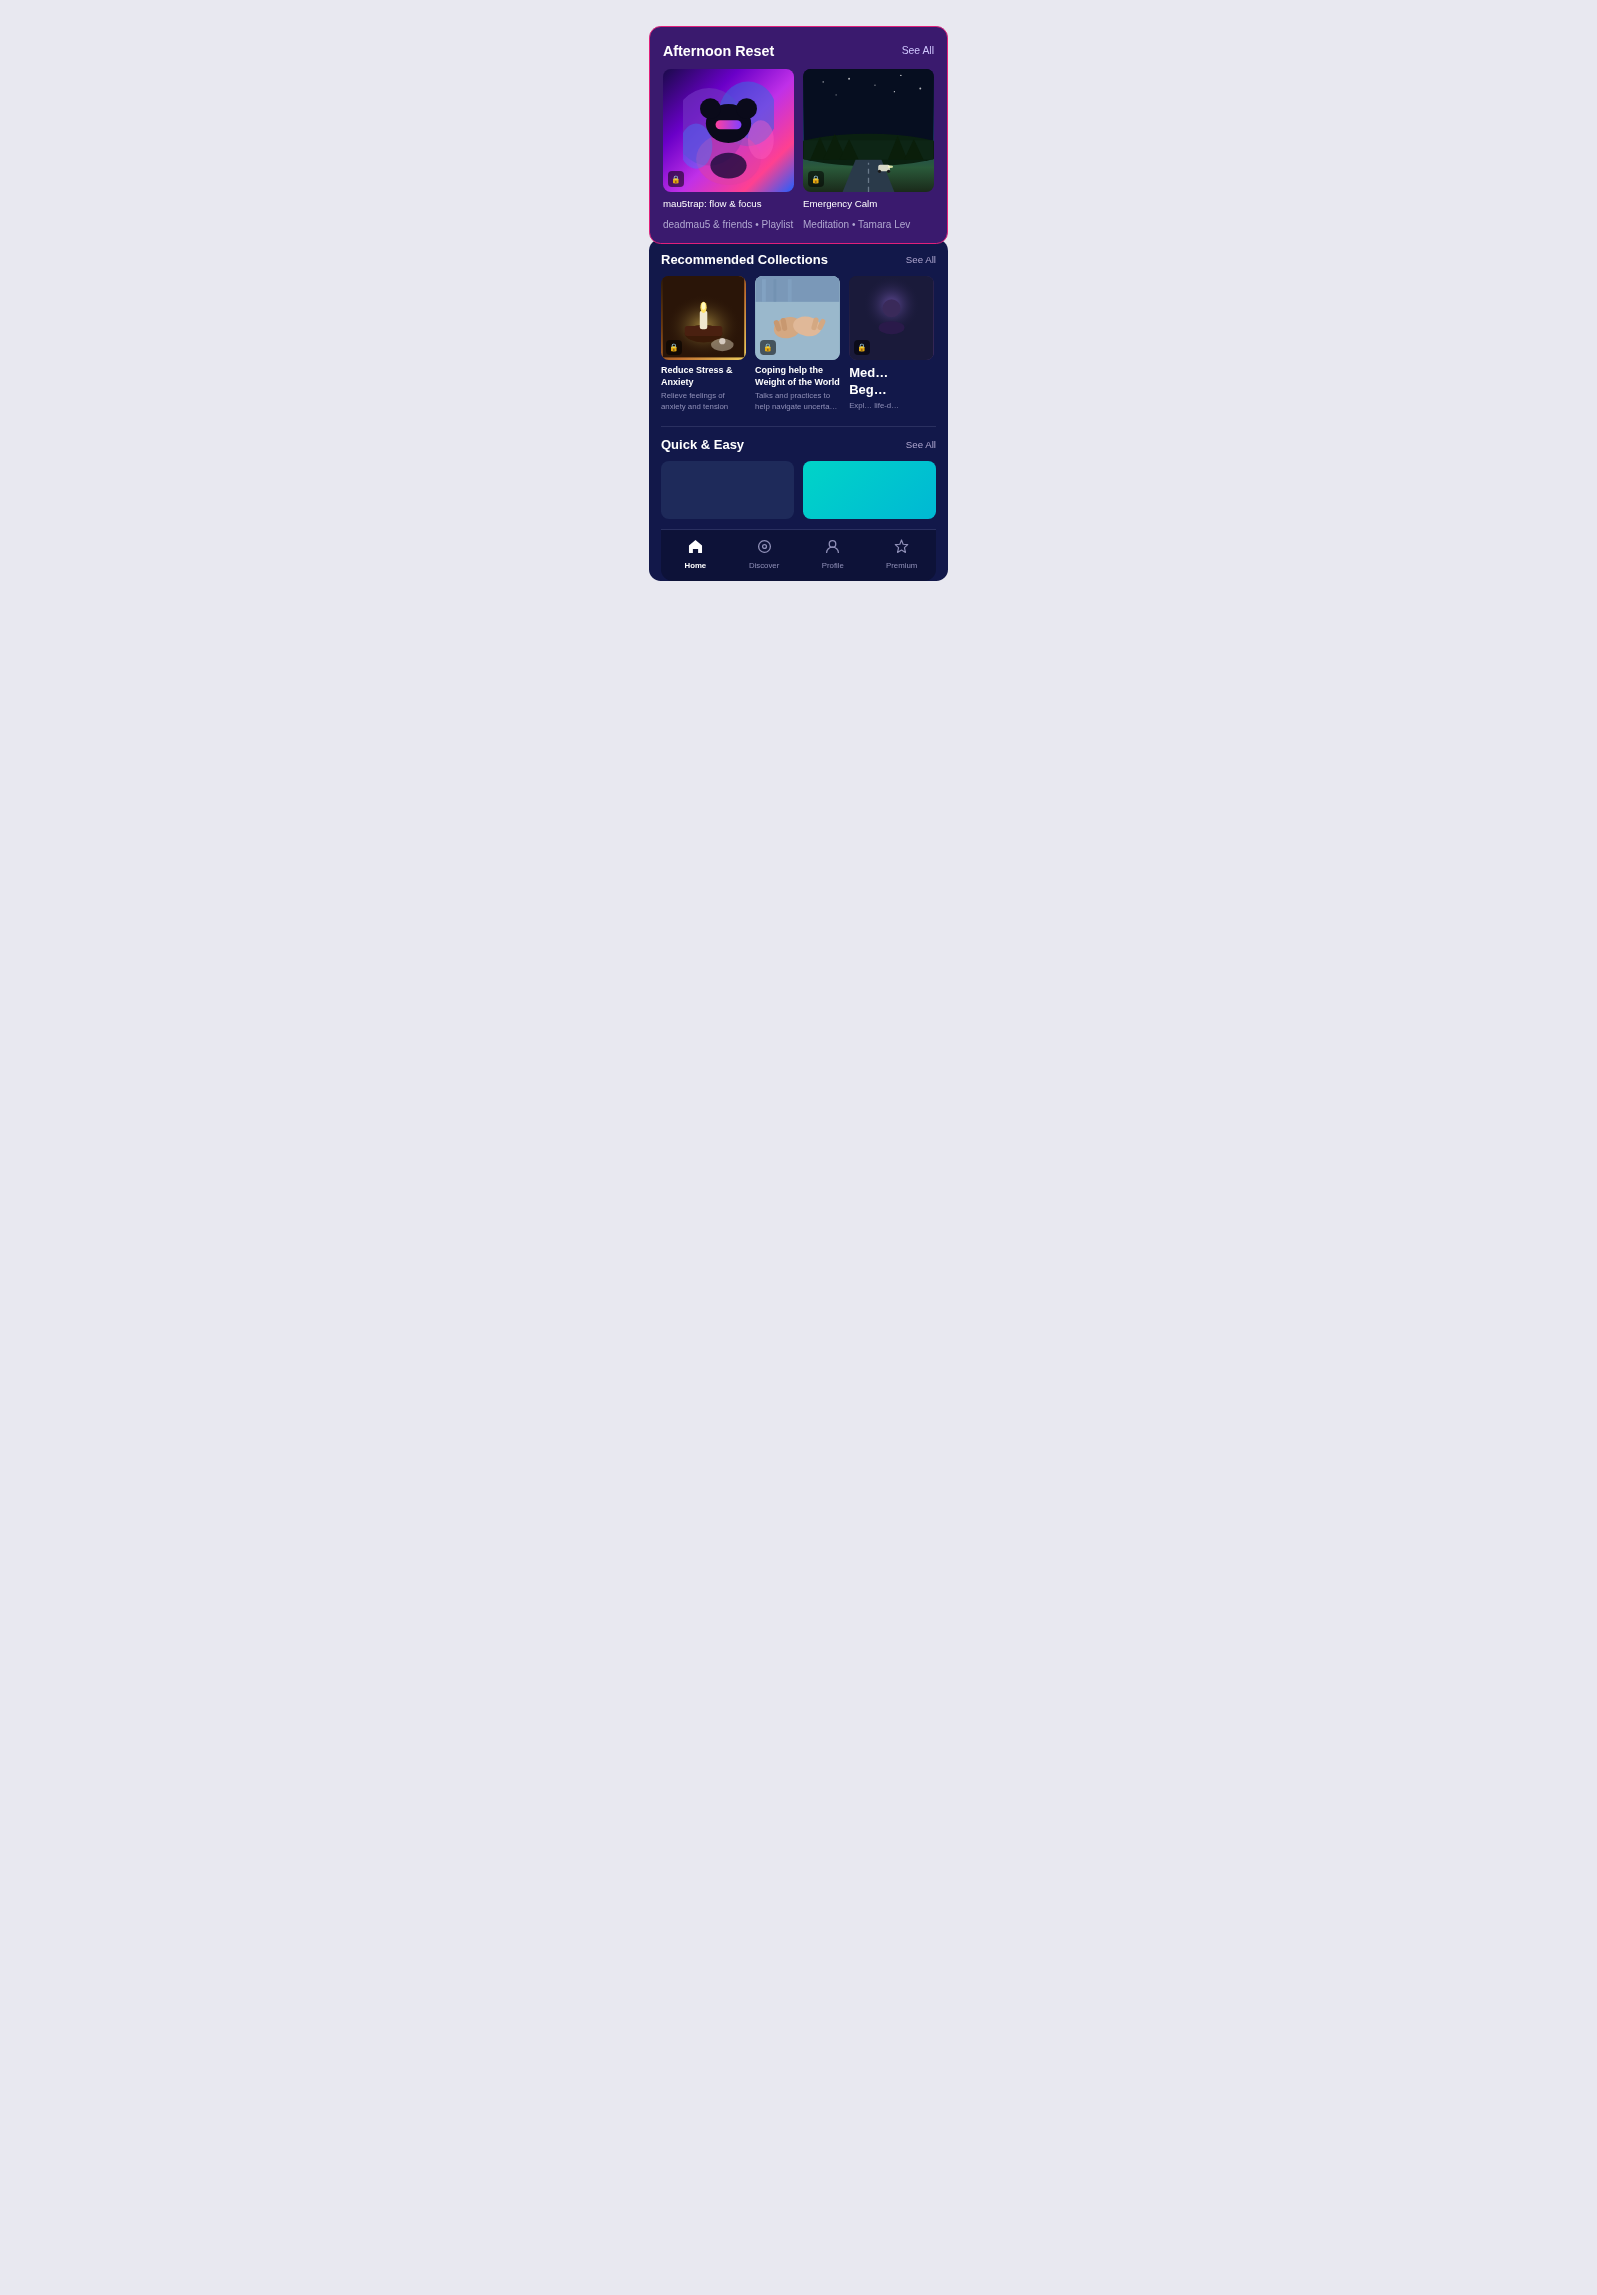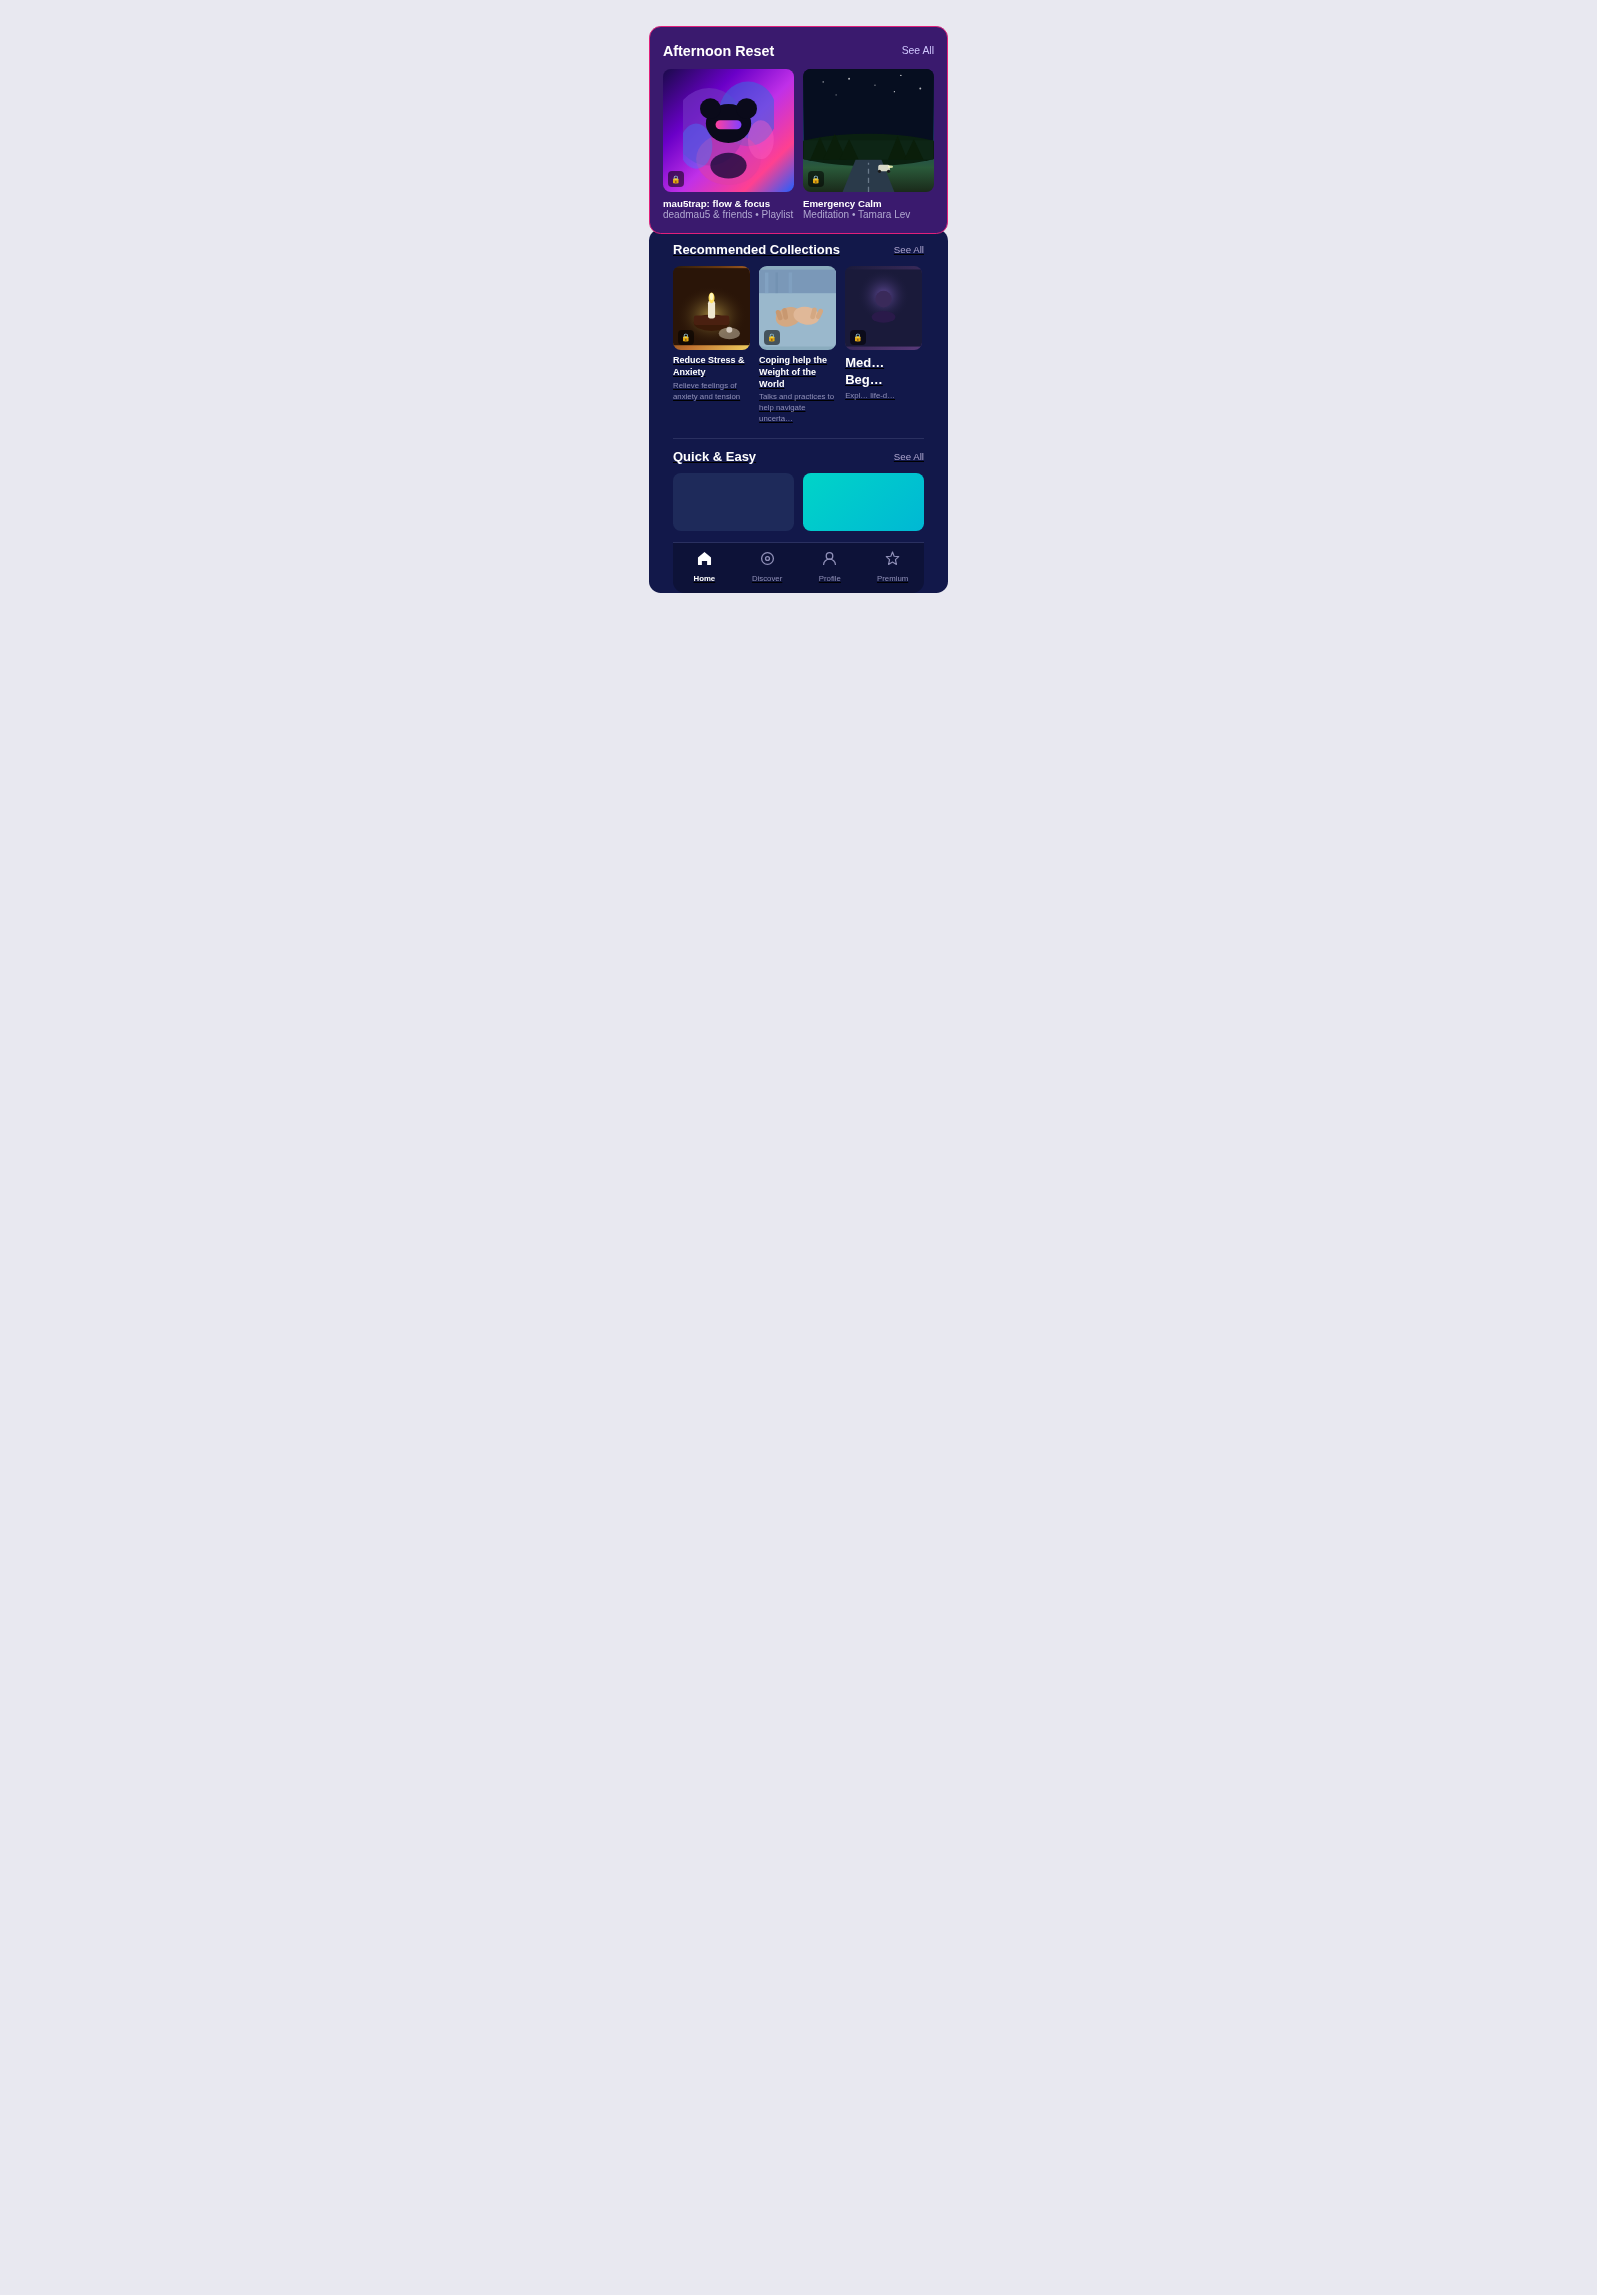--- a/index.html
+++ b/index.html
@@ -79,37 +79,36 @@
       justify-content: center;
       color: #fff;
       font-size: 7.8px;
     }
     .media-info {
       margin-top: 6.5px;
     }
     .media-title {
       color: #fff;
       font-size: 9.7px;
-      font-weight: 700;
-      margin-bottom: 0;
+      font-weight: 400;
+      margin-bottom: 10px;
     }
     .media-subtitle {
       color: #b0a8d0;
       font-size: 10px;
     }
 
     
     .bottom-card {
       background: #12184a;
       border-radius: 11.7px;
-      padding: 13px 24px 0;
+      padding: 13px 12px 0;
       margin-top: -5.2px;
       position: relative;
       z-index: 1;
-      text-decoration: underline;
     }
 
     
     .collections-section {
       margin-bottom: 13px;
     }
     .collections-row {
       display: flex;
       gap: 9px;
       overflow: hidden;

